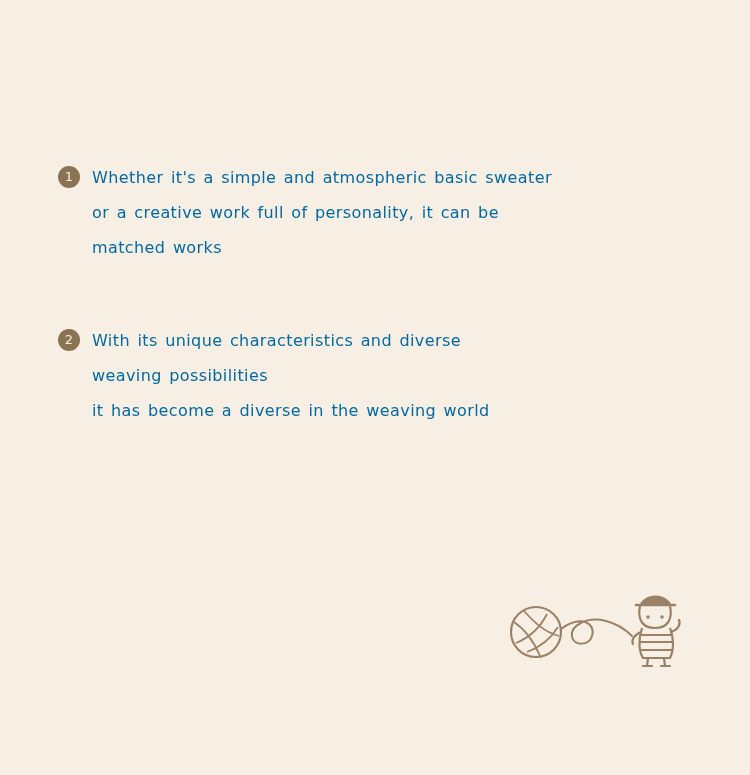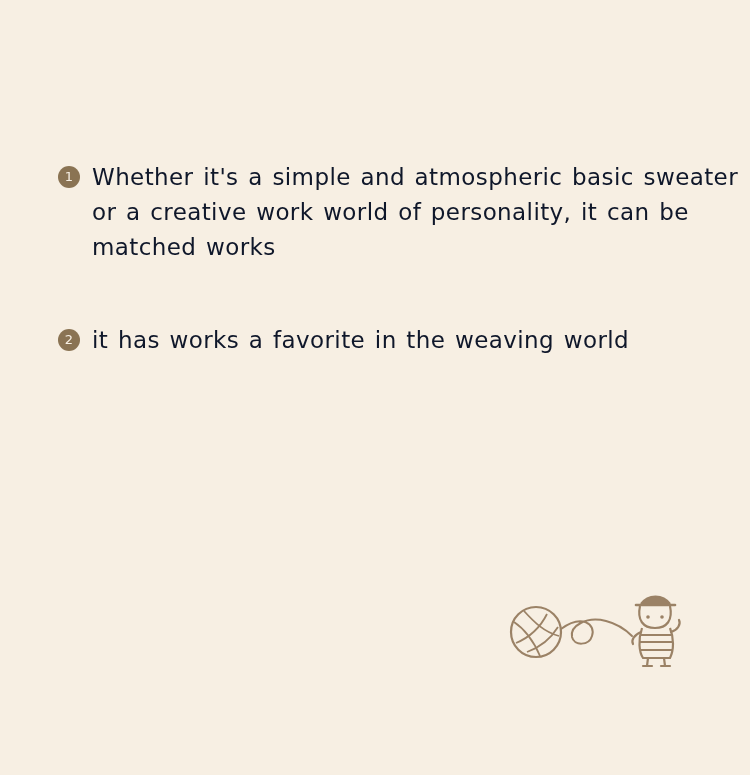--- a/index.html
+++ b/index.html
@@ -41,23 +41,23 @@
     font-size: 13px;
     line-height: 22px;
     text-align: center;
     font-family: "DejaVu Sans", sans-serif;
     margin-top: 6px;
     margin-right: 12px;
     letter-spacing: 0;
   }
   .text {
     font-family: "DejaVu Sans", sans-serif;
-    font-size: 23px;
+    font-size: 16px;
     line-height: 35px;
-    color: #0f172a;
+    color: #0369a1;
     letter-spacing: 0.4px;
     word-spacing: 2px;
     max-width: 580px;
   }
   .text .line {
     display: block;
     white-space: pre;
   }
   .doodle {
     position: absolute;
@@ -71,29 +71,31 @@
 <body>
 
 <div class="page">
 
   <div class="list">
 
     <div class="item">
       <span class="marker">1</span>
       <div class="text">
         <span class="line">Whether it's a simple and atmospheric basic sweater</span>
-        <span class="line">or a creative work world of personality, it can be</span>
+        <span class="line">or a creative work full of personality, it can be</span>
         <span class="line">matched works</span>
       </div>
     </div>
 
     <div class="item">
       <span class="marker">2</span>
       <div class="text">
-        <span class="line">it has works a favorite in the weaving world</span>
+        <span class="line">With its unique characteristics and diverse</span>
+        <span class="line">weaving possibilities</span>
+        <span class="line">it has become a diverse in the weaving world</span>
       </div>
     </div>
 
   </div>
 
   <div class="doodle">
     <svg width="200" height="100" viewBox="0 0 200 100" fill="none" xmlns="http://www.w3.org/2000/svg">
 
       <circle cx="36" cy="52" r="25" stroke="#9b8266" stroke-width="2.2" fill="none"></circle>
       <path d="M14 42 C26 50 34 62 40 76" stroke="#9b8266" stroke-width="1.8" fill="none"></path>

